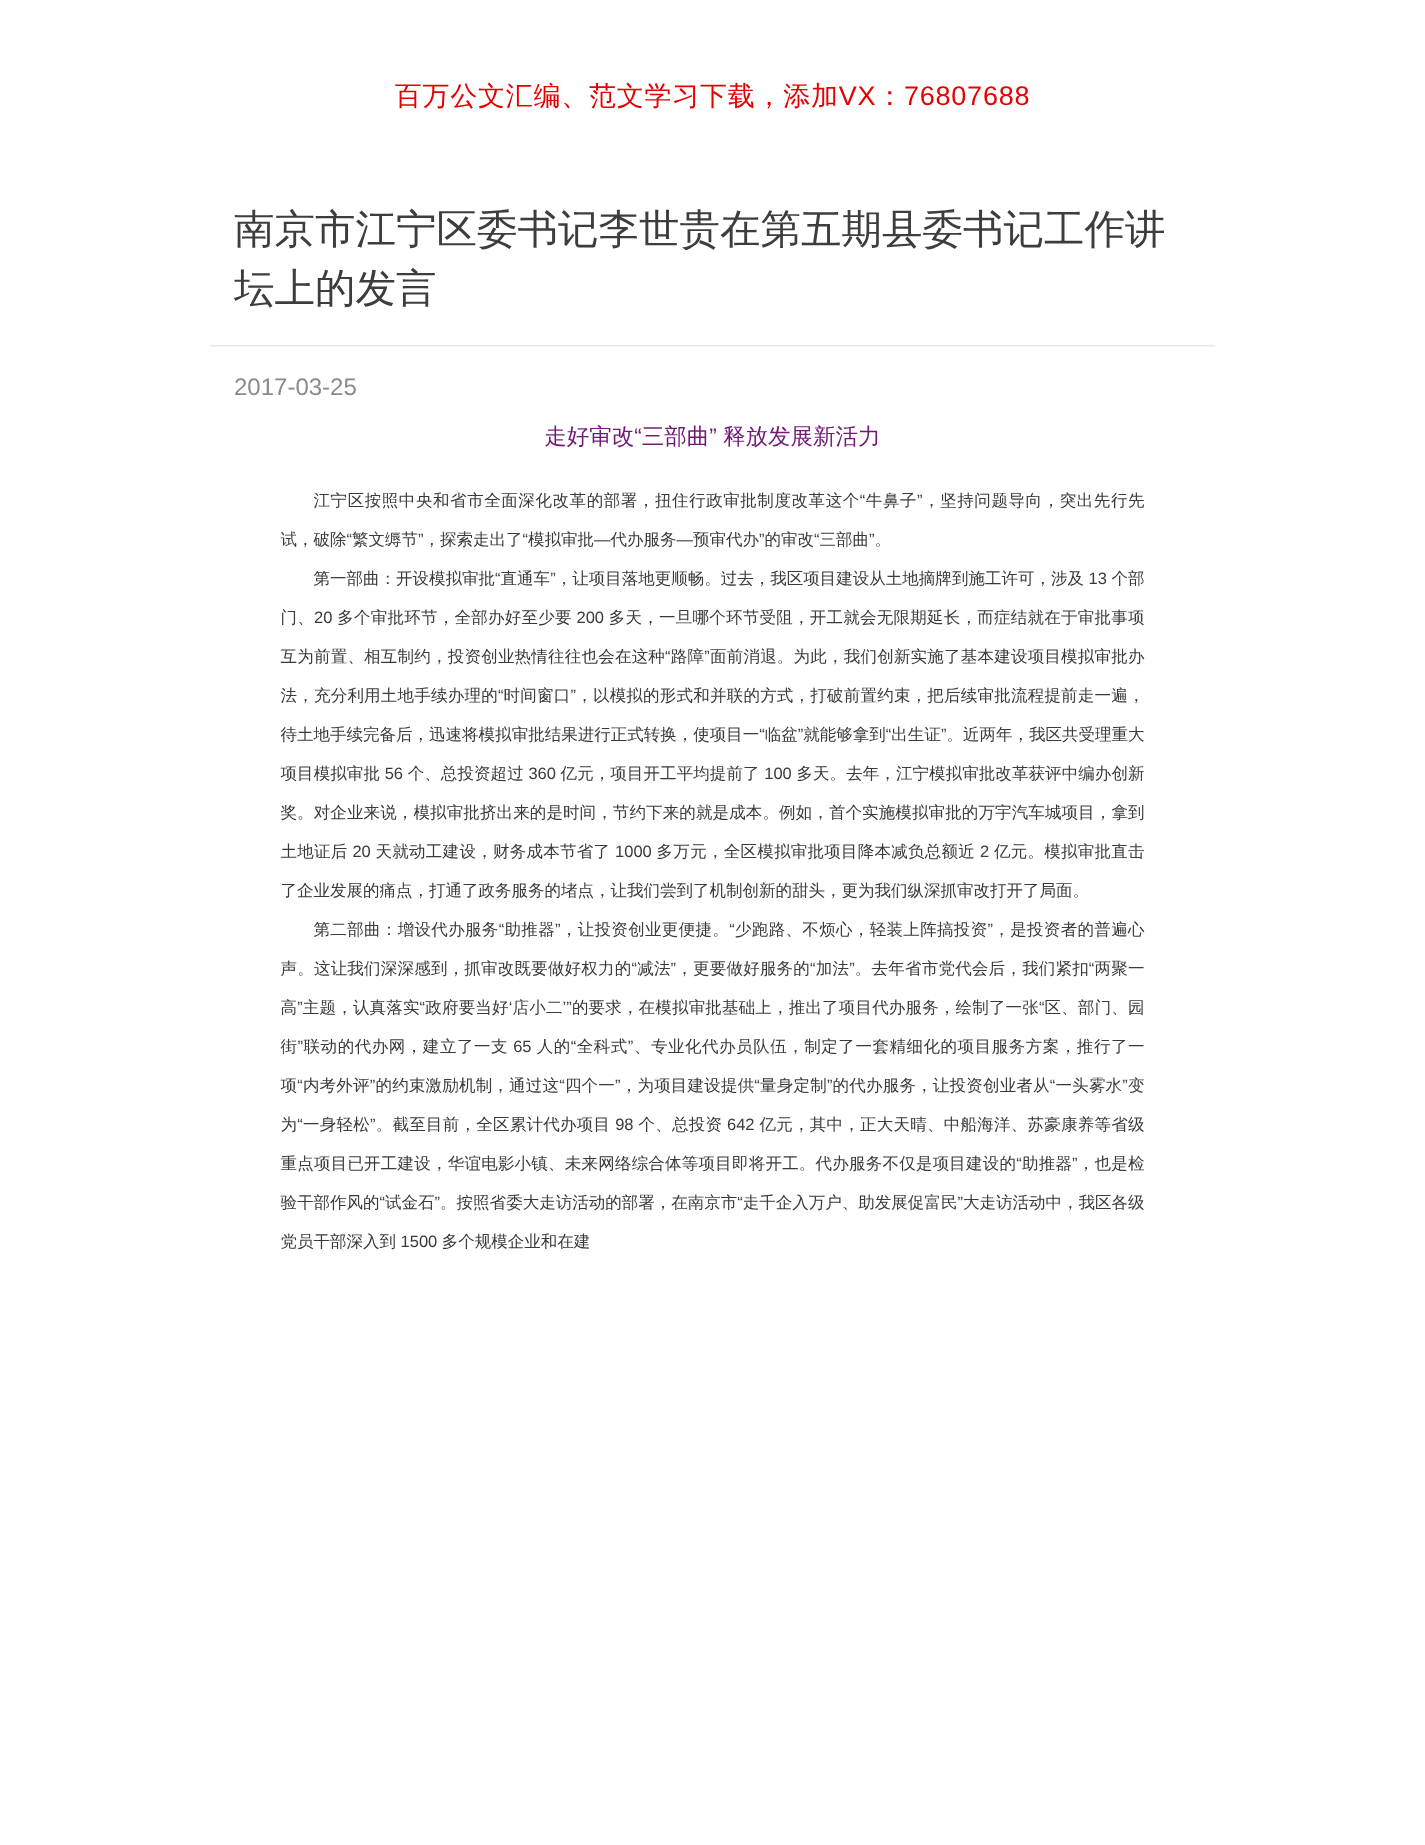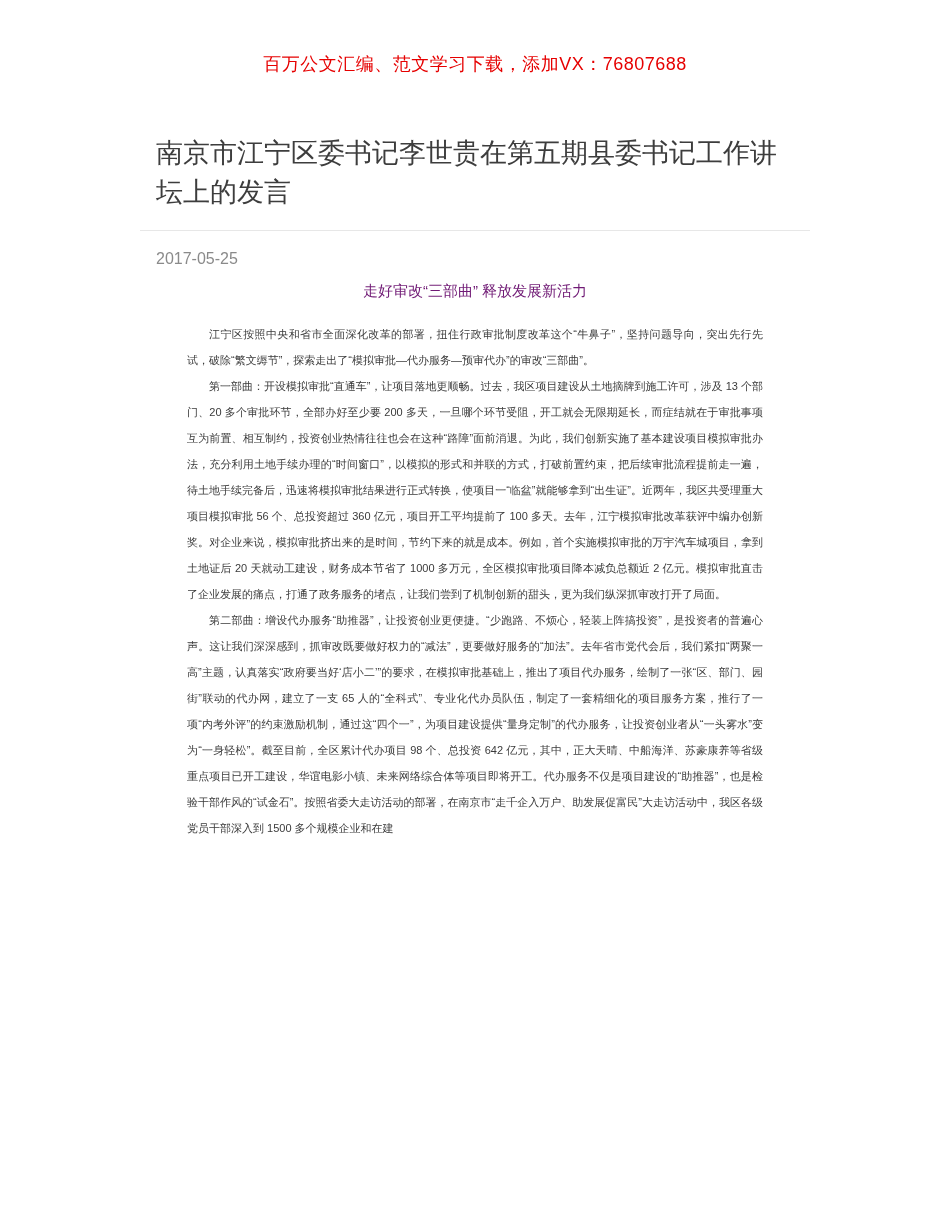--- a/index.html
+++ b/index.html
@@ -74,21 +74,21 @@
 
   <div class="notice">百万公文汇编、范文学习下载，添加VX：76807688</div>
 
   <div class="article">
 
     <h1 class="title">南京市江宁区委书记李世贵在第五期县委书记工作讲坛上的发言</h1>
 
     <div class="divider"></div>
 
     <div class="meta">
-      <div>2017-05-25</div>
+      <div>2017-03-25</div>
     </div>
 
     <div class="subtitle">走好审改“三部曲” 释放发展新活力</div>
 
     <div class="body">
 
       <p><span class="lead"></span><span>江宁区按照中央和省市全面深化改革的部署，扭住行政审批制度改革这个“牛鼻子”，坚持问题导向，突出先行先试，破除“繁文缛节”，探索走出了“模拟审批—代办服务—预审代办”的审改“三部曲”。</span></p>
 
       <p><span class="lead">第一部曲：开设模拟审批“直通车”，让项目落地更顺畅。</span><span>过去，我区项目建设从土地摘牌到施工许可，涉及 13 个部门、20 多个审批环节，全部办好至少要 200 多天，一旦哪个环节受阻，开工就会无限期延长，而症结就在于审批事项互为前置、相互制约，投资创业热情往往也会在这种“路障”面前消退。为此，我们创新实施了基本建设项目模拟审批办法，充分利用土地手续办理的“时间窗口”，以模拟的形式和并联的方式，打破前置约束，把后续审批流程提前走一遍，待土地手续完备后，迅速将模拟审批结果进行正式转换，使项目一“临盆”就能够拿到“出生证”。近两年，我区共受理重大项目模拟审批 56 个、总投资超过 360 亿元，项目开工平均提前了 100 多天。去年，江宁模拟审批改革获评中编办创新奖。对企业来说，模拟审批挤出来的是时间，节约下来的就是成本。例如，首个实施模拟审批的万宇汽车城项目，拿到土地证后 20 天就动工建设，财务成本节省了 1000 多万元，全区模拟审批项目降本减负总额近 2 亿元。模拟审批直击了企业发展的痛点，打通了政务服务的堵点，让我们尝到了机制创新的甜头，更为我们纵深抓审改打开了局面。</span></p>
 

